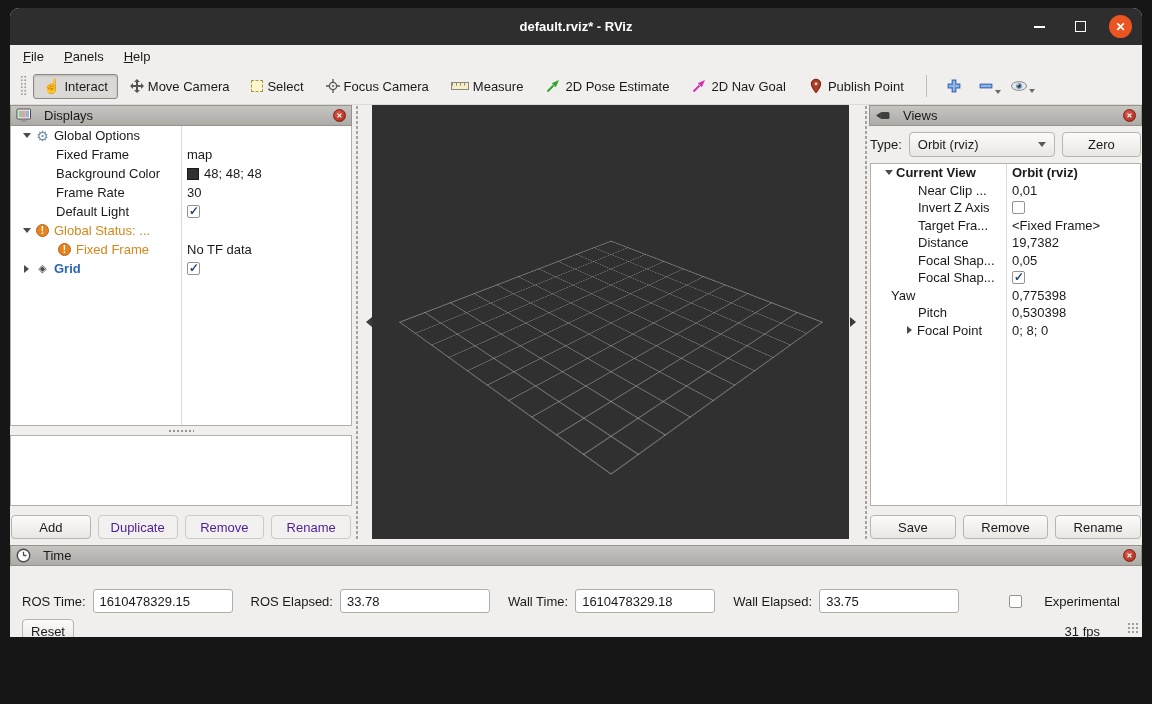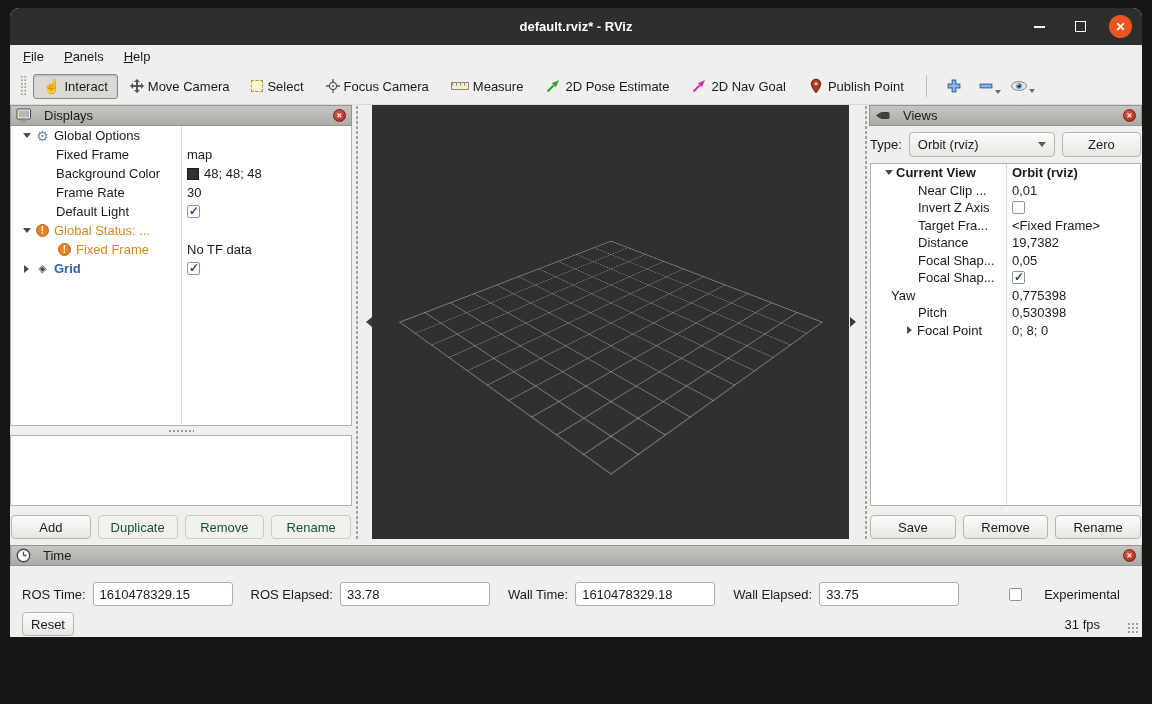--- a/index.html
+++ b/index.html
@@ -81,21 +81,21 @@
   .cb.checked::after { content:"✓"; position:absolute; left:1px; top:-2px; font-size:12px; font-weight:bold; color:#264a73; line-height:1.2; }
   .swatch { width:12px; height:12px; border:1px solid #1a1a1a; display:inline-block; margin-right:5px; flex:none; }
 
   .h-split { height:9px; flex:none; display:flex; align-items:center; justify-content:center; }
   .h-split .dots-h { width:26px; height:4px;
       background-image:radial-gradient(#9a968f 1px, transparent 1.2px); background-size:4px 4px; }
   .desc-box { height:71px; flex:none; background:#fff; border:1px solid #b3afa9; }
   .btnrow { height:24px; flex:none; display:flex; gap:7px; margin-top:9px; padding:0 1px; }
   .btn { flex:1; background:linear-gradient(#fcfbfa,#e9e7e4); border:1px solid #b8b4ae; border-radius:4px;
          display:flex; align-items:center; justify-content:center; cursor:default; }
-  .btn.disabled { color:#14532d; background:#f3f1ef; border-color:#cdc9c3; }
+  .btn.disabled { color:#4c1d95; background:#f3f1ef; border-color:#cdc9c3; }
 
   .vsplit { width:20px; flex:none; display:flex; align-items:center; }
   .dots-v { width:4px; height:100%;
       background-image:radial-gradient(#a6a29b 1px, transparent 1.2px); background-size:4px 5px; }
   .arr-l { width:0; height:0; border:5px solid transparent; border-right:6px solid #3a3a3a; }
   .arr-r { width:0; height:0; border:5px solid transparent; border-left:6px solid #3a3a3a; }
 
   .viewport { flex:1; background:#303030; position:relative; overflow:hidden; }
   .gridplane { position:absolute; left:50%; top:50%; width:300px; height:300px; margin:-150px 0 0 -150px;
      transform:perspective(600px) rotateX(60deg) rotateZ(45deg);
@@ -105,21 +105,21 @@
 
   .typerow { height:26px; flex:none; display:flex; align-items:center; margin:5px 1px 6px 1px; gap:7px; }
   .select { width:146px; height:25px; background:linear-gradient(#fcfbfa,#e9e7e4); border:1px solid #b8b4ae;
             border-radius:4px; display:flex; align-items:center; padding:0 8px; }
   .select .sel-val { flex:1; }
   .dd-arrow { width:0; height:0; border:4px solid transparent; border-top:5px solid #5a5a5a; margin-top:4px; }
   .zero-btn { flex:1; height:25px; }
 
   
   .timepanel { height:92px; flex:none; display:flex; flex-direction:column; background:#f1efed; }
-  .time-fields { flex:none; display:flex; padding:16px 12px 4px 12px; gap:8px; }
+  .time-fields { flex:none; display:flex; padding:23px 12px 4px 12px; gap:8px; }
   .tfield { display:flex; align-items:center; gap:7px; margin-right:10px; }
   .tfield input { height:24px; border:1px solid #b1ada7; border-radius:3px; padding:0 6px;
                   font-family:"Liberation Sans",sans-serif; font-size:13px; color:#1a1a1a; background:#fff; }
   .exp-check { margin-left:auto; display:flex; align-items:center; gap:22px; margin-right:10px; }
   .time-bottom { display:flex; align-items:center; padding:2px 12px 0 12px; }
   .reset-btn { flex:none; width:52px; height:24px; }
   .fps { margin-left:auto; margin-right:30px; }
   .grip { position:absolute; right:3px; bottom:3px; width:12px; height:12px;
           background-image:radial-gradient(#a09c96 1px, transparent 1.2px); background-size:4px 4px; }
 </style>

